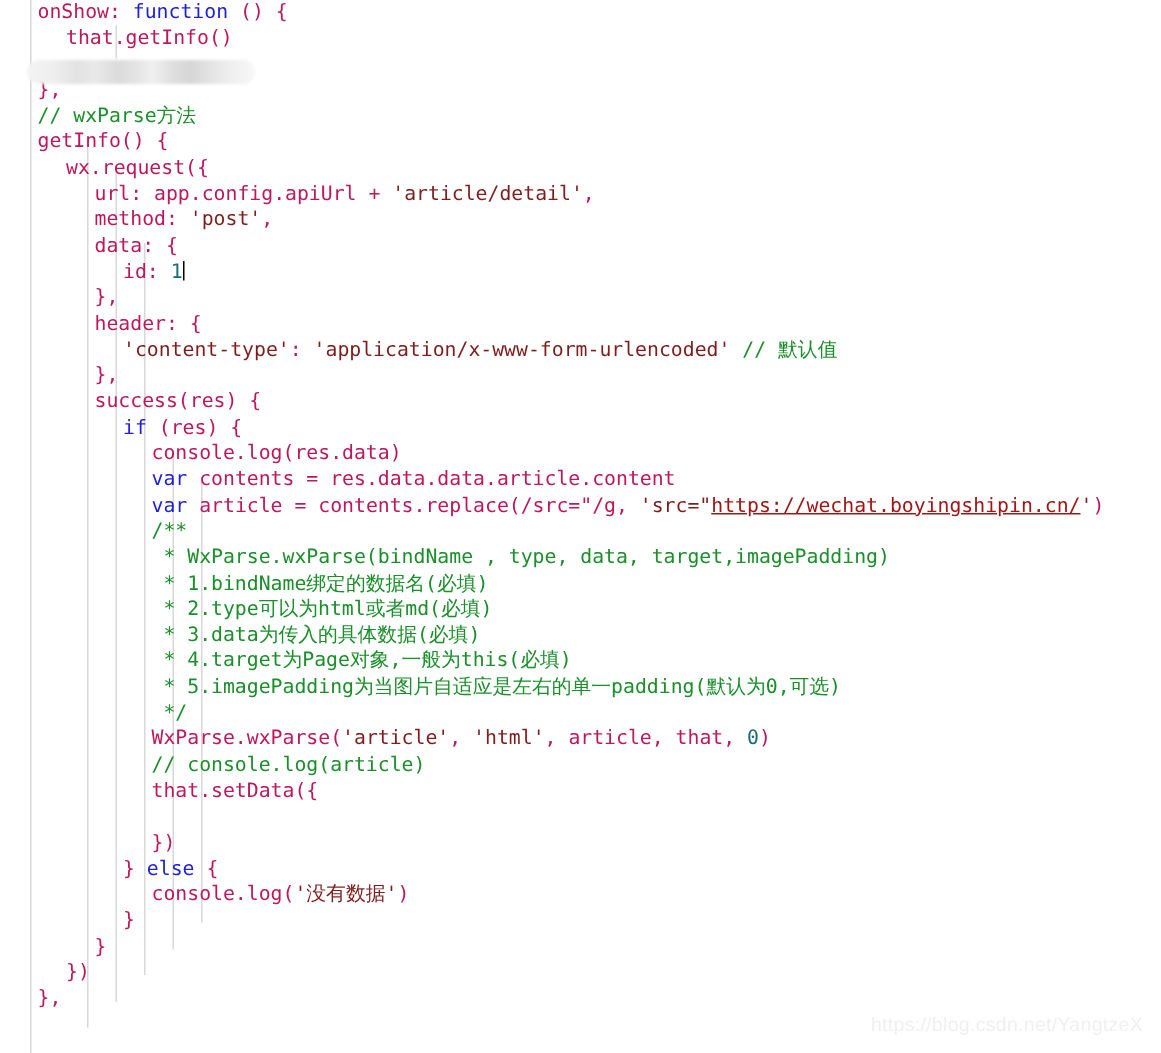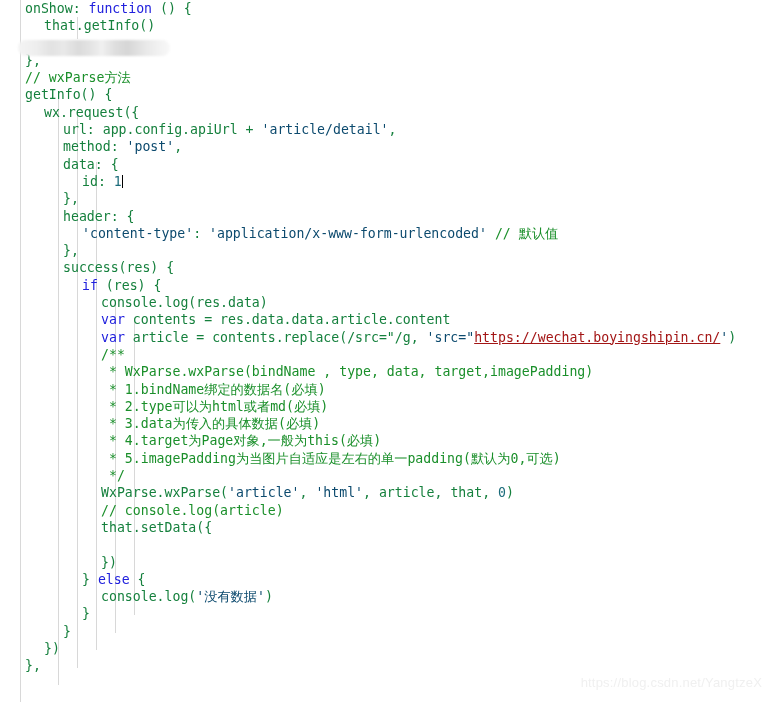--- a/index.html
+++ b/index.html
@@ -43,24 +43,24 @@
   }
 
   .line {
     height: 17.3px;
     white-space: pre;
     padding-left: 25px;
   }
 
   
   .kw   { color: #2020dd; }           
-  .str  { color: #0c4a6e; }
+  .str  { color: #7f1d1d; }
   .cmt  { color: #1a8f2a; }           
   .num  { color: #1a6b7a; }
-  .plain{ color: #15803d; }
+  .plain{ color: #be185d; }
   .link { color: #a31515; text-decoration: underline; text-decoration-color: #a31515; }
 
   
   .caret {
     display: inline-block;
     width: 1.5px;
     height: 13px;
     background: #000;
     vertical-align: -2px;
     margin-left: 0px;

